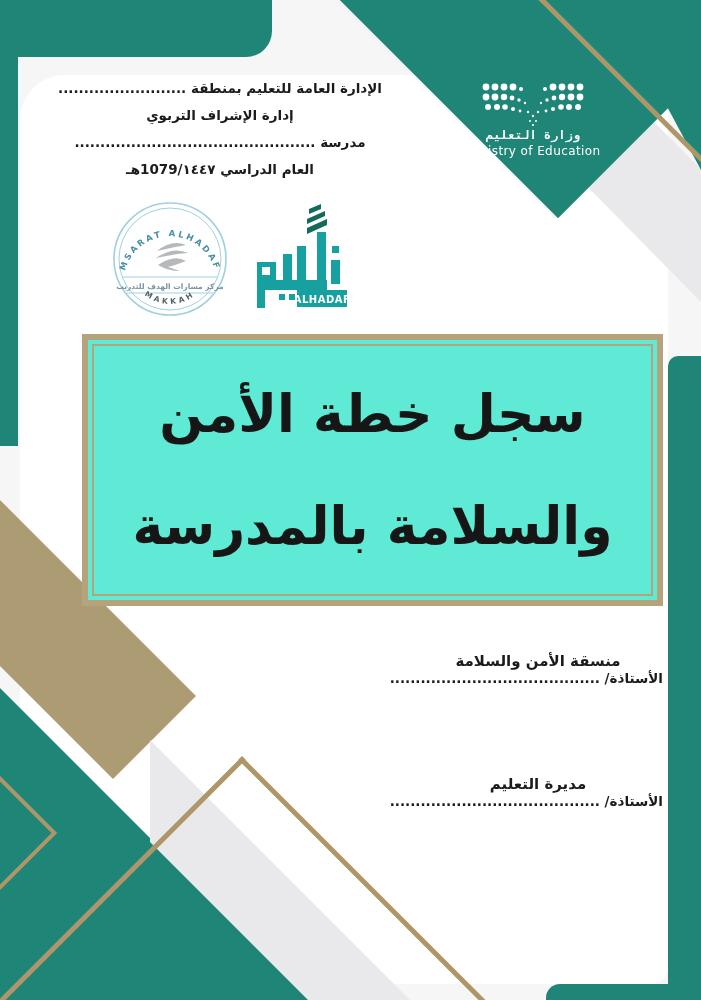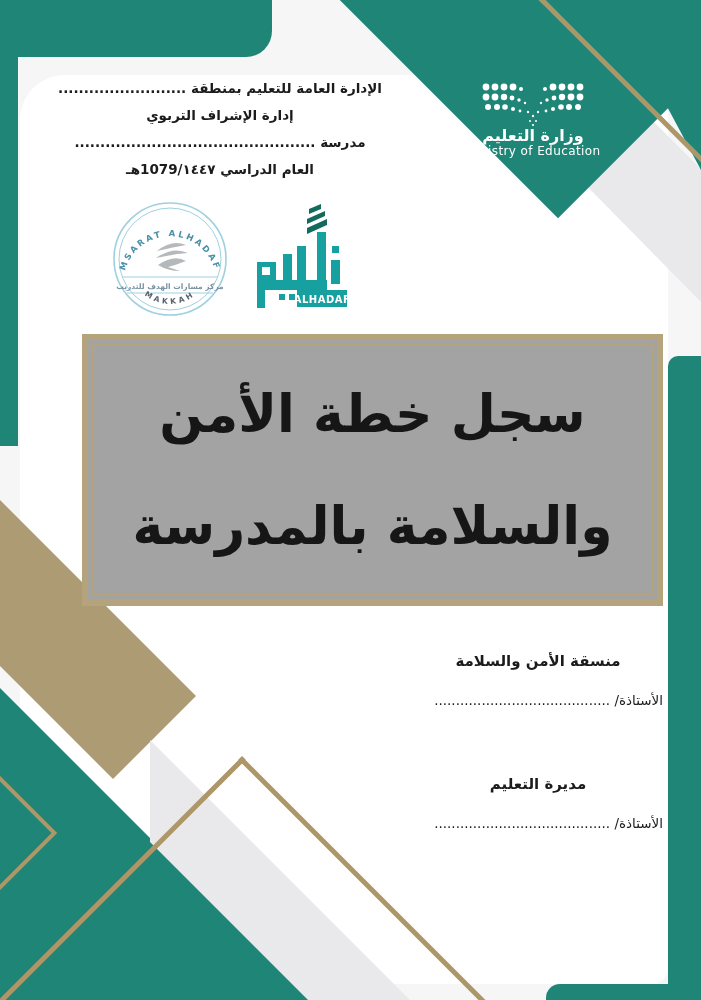--- a/index.html
+++ b/index.html
@@ -29,38 +29,38 @@
   .content { position:absolute; left:0; top:0; width:701px; height:1000px; z-index:4; }
   .header-block {
     position:absolute; right:316px; top:75px; width:330px;
     text-align:center; font-size:13.5px; font-weight:bold; color:#1b1b1b;
     line-height:27px; direction:rtl;
   }
   .header-block div { white-space:nowrap; }
   .moe-text {
     position:absolute; left:458px; top:126px; width:150px; text-align:center; color:#ffffff;
   }
-  .moe-text .t1 { font-size:16px; font-weight:bold; line-height:20px; }
+  .moe-text .t1 { font-size:12px; font-weight:bold; line-height:20px;font-family:Liberation Mono, monospace; }
   .moe-text .t2 { font-size:12px; letter-spacing:0.4px; line-height:11px; }
   .stamp  { position:absolute; left:111px; top:200px; }
   .masarat{ position:absolute; left:243px; top:202px; }
   .title-box {
     position:absolute; left:82px; top:334px; width:581px; height:272px;
-    border:6px solid #b5a47b; background:#a3a3a3;
+    border:6px solid #b5a47b; background:#5eead4;
   }
   .title-box-inner {
     position:absolute; left:4px; top:4px; right:4px; bottom:4px;
     border:2px solid #b5a47b;
     display:flex; flex-direction:column; justify-content:center;
     text-align:center; direction:rtl;
   }
   .title-line { font-size:52px; font-weight:bold; color:#161616; line-height:112px; white-space:nowrap; }
   .sig-block { position:absolute; width:250px; direction:rtl; color:#1b1b1b; }
   .sig-role  { text-align:center; font-size:15px; font-weight:bold; white-space:nowrap; }
-  .sig-name  { text-align:right; font-size:13.5px; font-weight:normal; margin-top:22px; white-space:nowrap; }
+  .sig-name  { text-align:right; font-size:13.5px; font-weight:bold; white-space:nowrap; }
   .sig-1 { right:38px; top:652px; }
   .sig-2 { right:38px; top:775px; }
 </style>
 </head>
 <body>
 
 <div class="page">
 
   <div class="top-band"></div>
   <div class="left-strip"></div>

